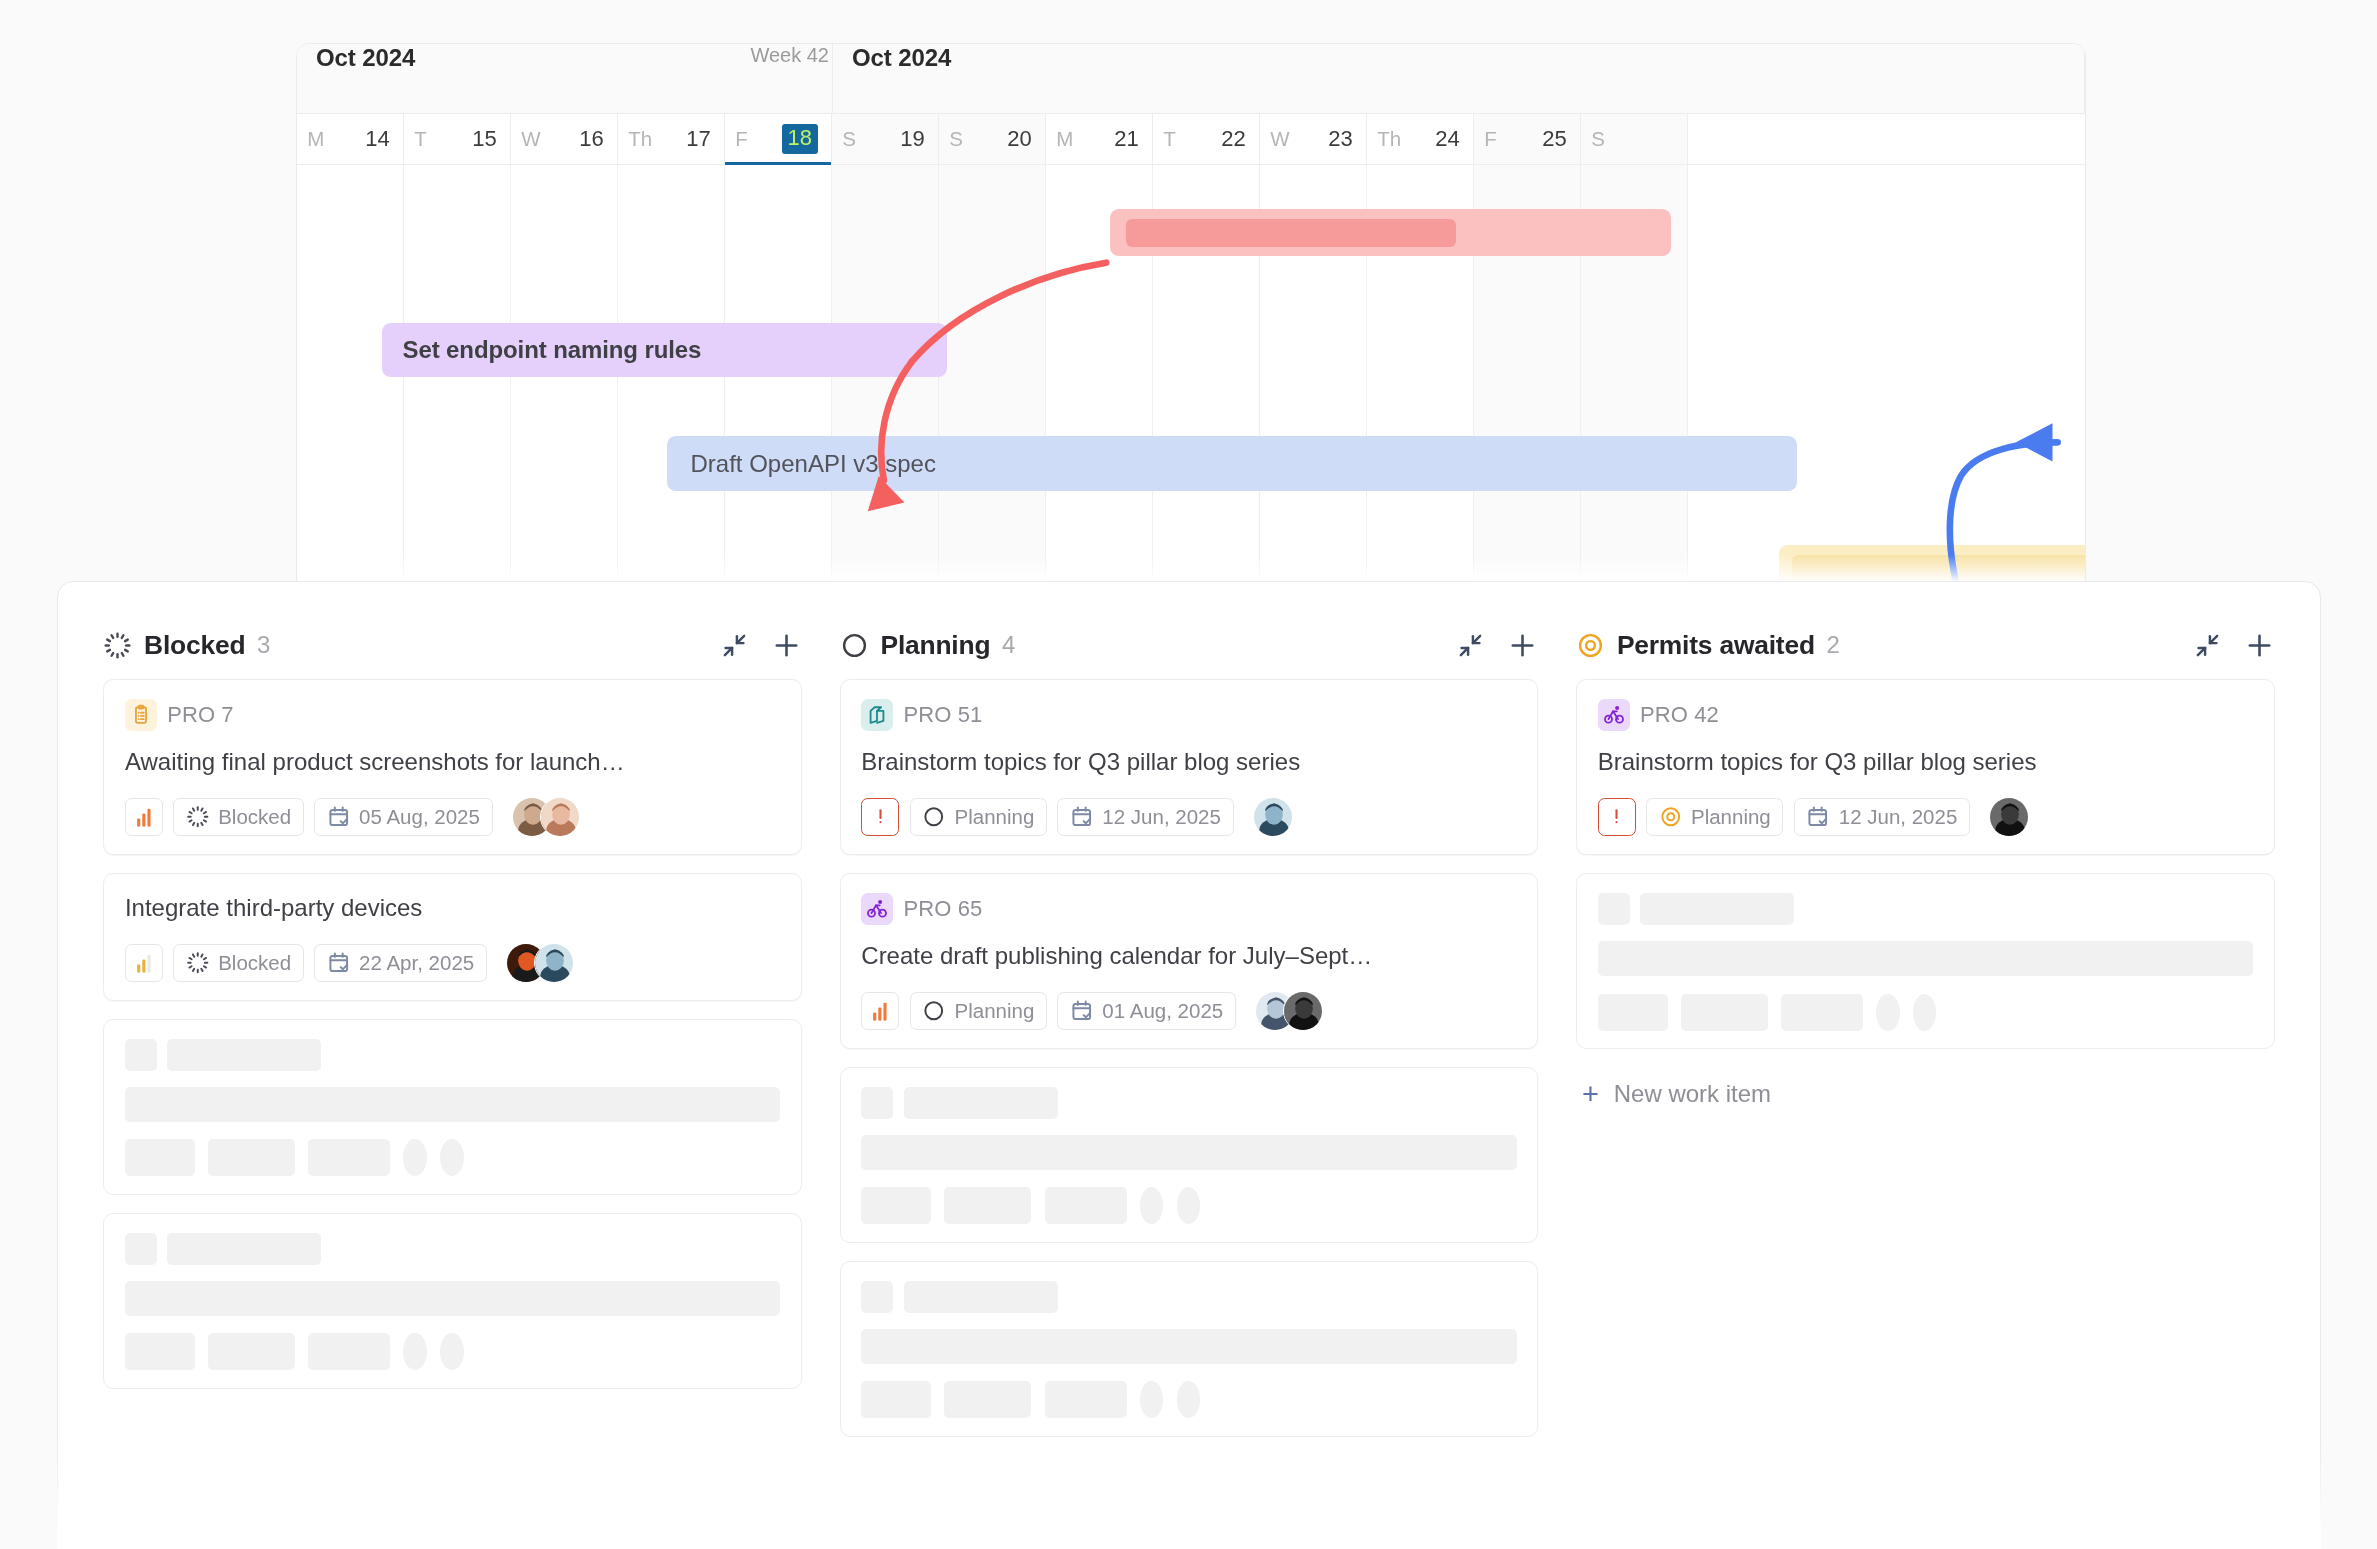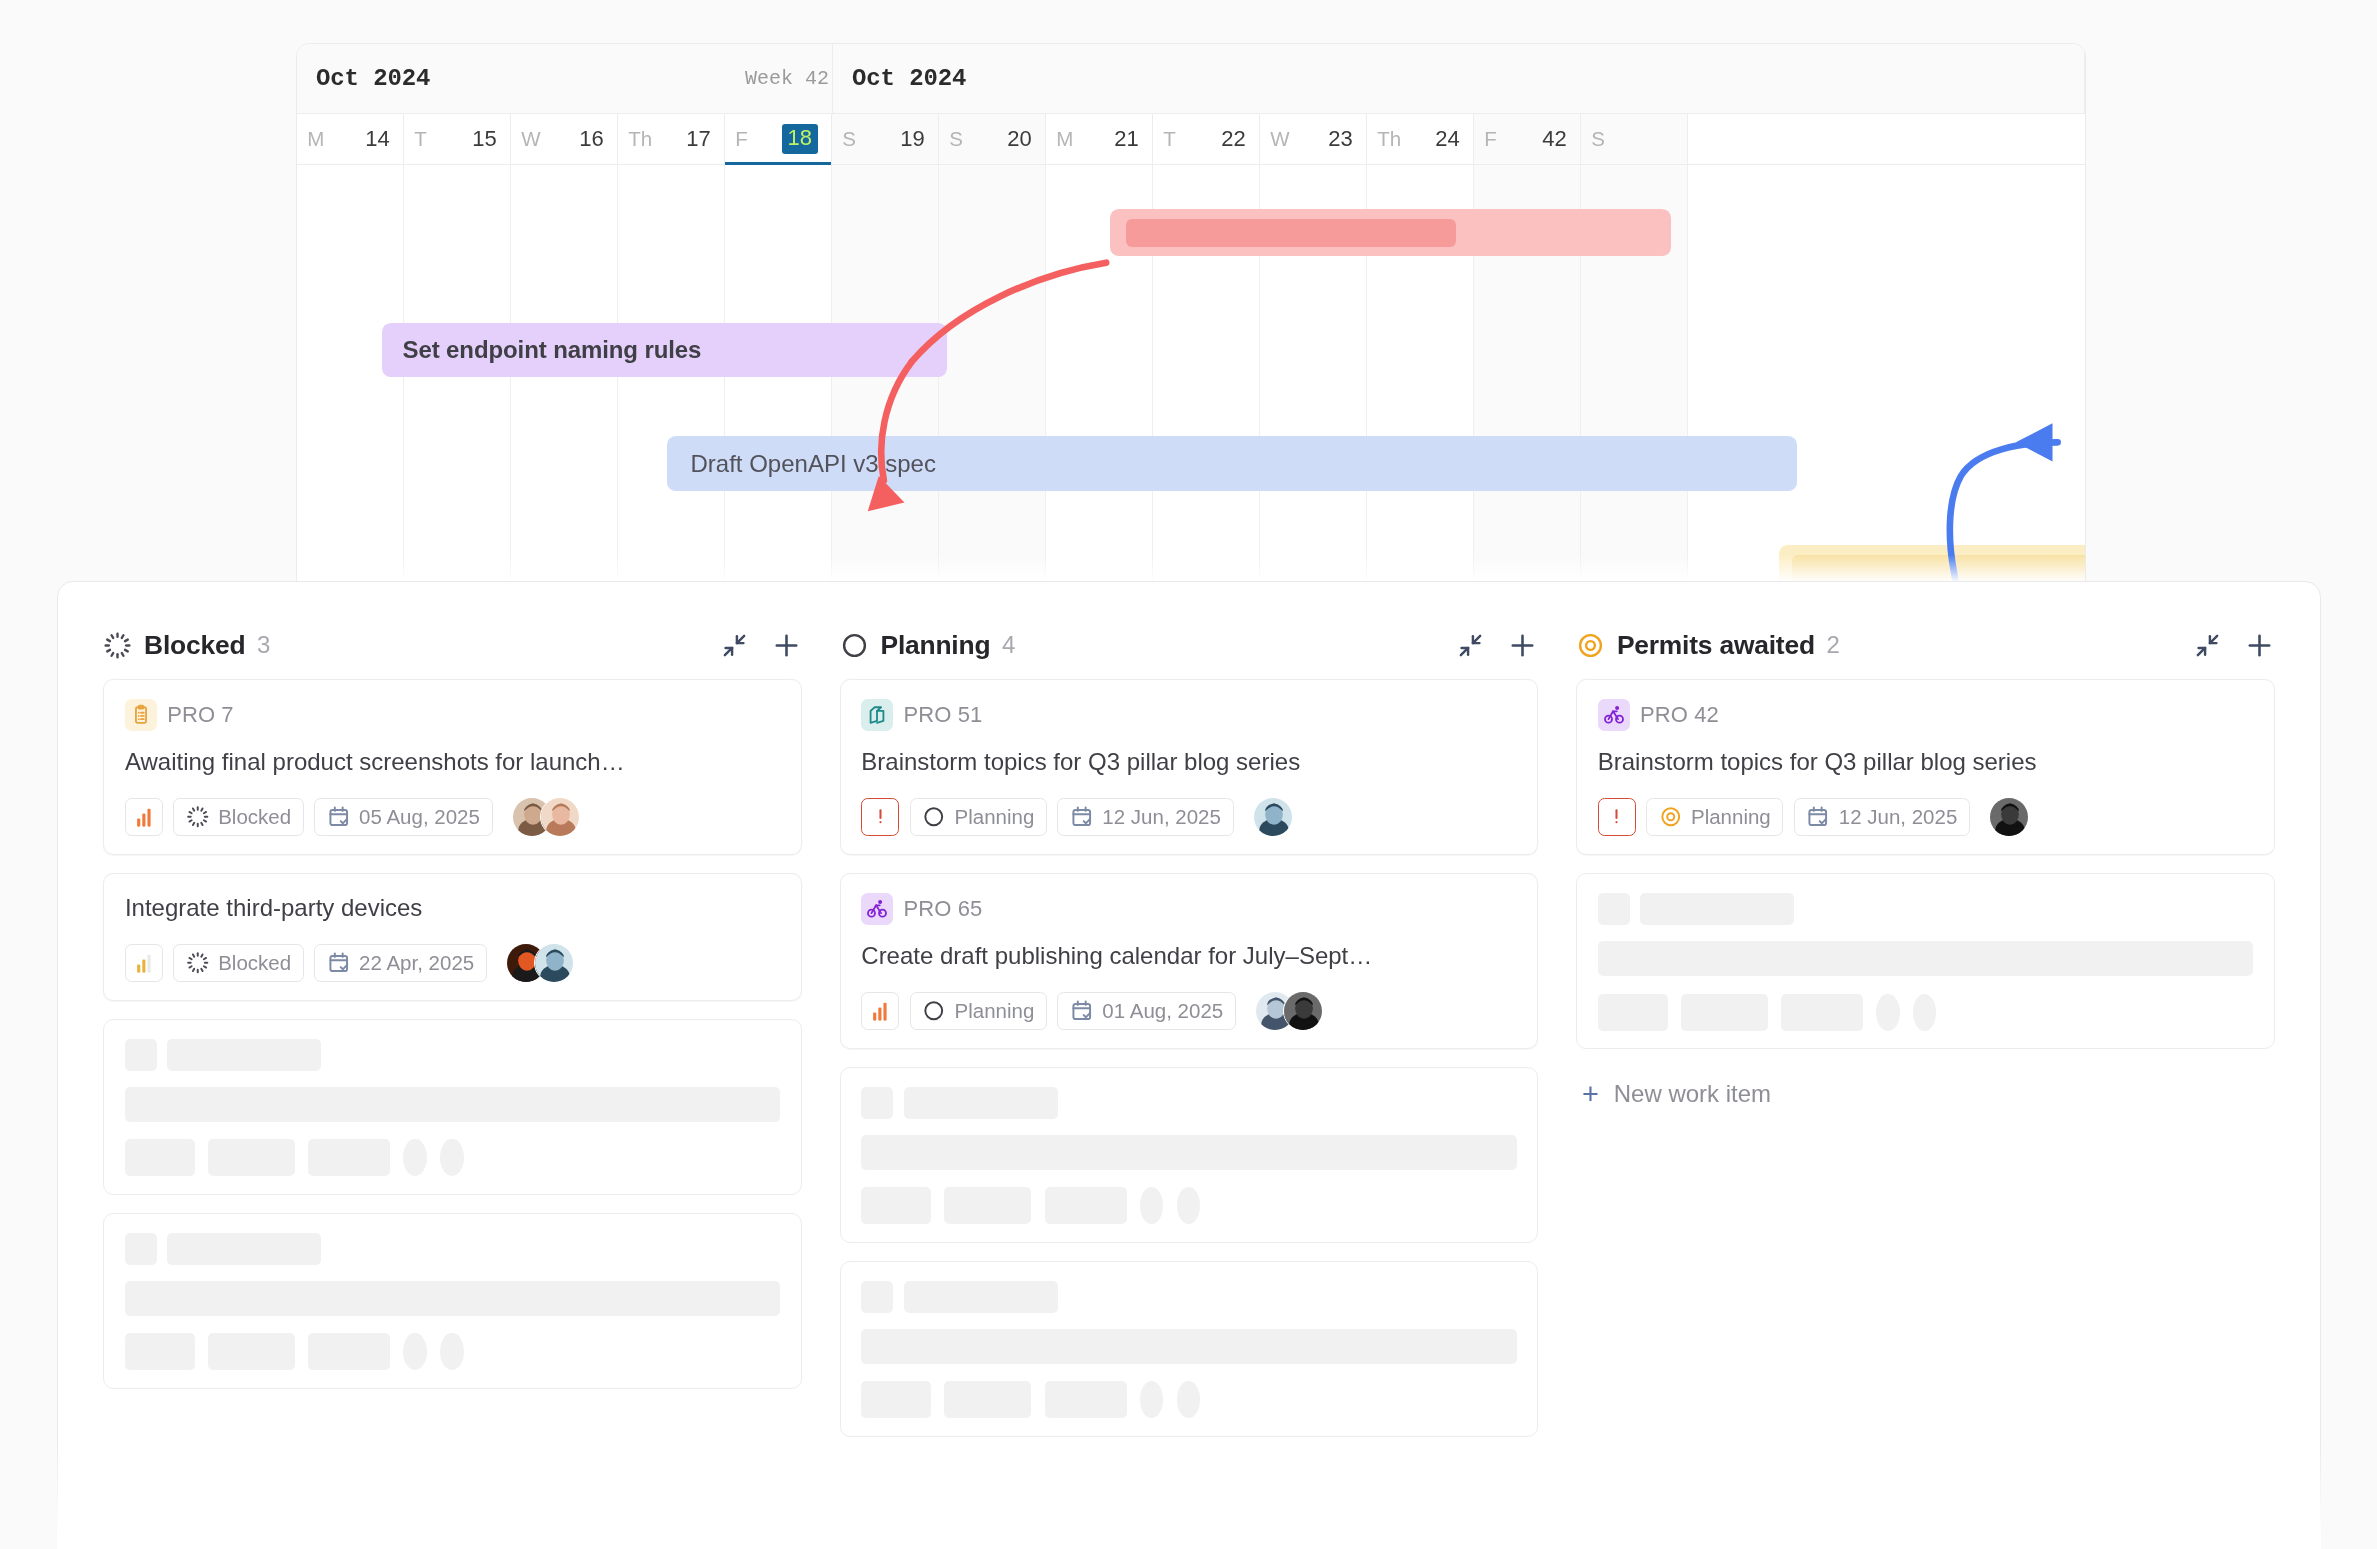--- a/index.html
+++ b/index.html
@@ -28,24 +28,23 @@
   }
   .gantt-monthbar {
     position: relative;
     height: 70px;
     background: #fafafa;
     border-bottom: 0.7px solid #ededed;
     display: flex;
   }
   .month-block {
     position: relative;
-    display: flex; align-items: center;
+    display: flex; 
     border-right: 0.7px solid #ededed;
     padding: 0 19px;
-    font-family: Liberation Mono, monospace;
   }
   .month-label {
     font-size: 24px; font-weight: 600; color: #2b2b2b;
     letter-spacing: -0.1px;
   }
   .week-label {
     position: absolute; right: 3px;
     font-size: 20px; color: #9b9b9b; font-weight: 400;
   }
   .gantt-days {
@@ -295,21 +294,21 @@
         <div class="day-cell">
           <span class="day-dow">W</span>
           <span class="day-num">23</span>
         </div>
         <div class="day-cell">
           <span class="day-dow">Th</span>
           <span class="day-num">24</span>
         </div>
         <div class="day-cell weekend">
           <span class="day-dow">F</span>
-          <span class="day-num">42</span>
+          <span class="day-num">25</span>
         </div>
         <div class="day-cell weekend">
           <span class="day-dow">S</span>
           <span class="day-num"></span>
         </div>
       </div>
 
     <div class="gantt-grid">
       <div id="grid-cols" style="display:flex">
           <div class="grid-col" style="height: 421px;"></div>

